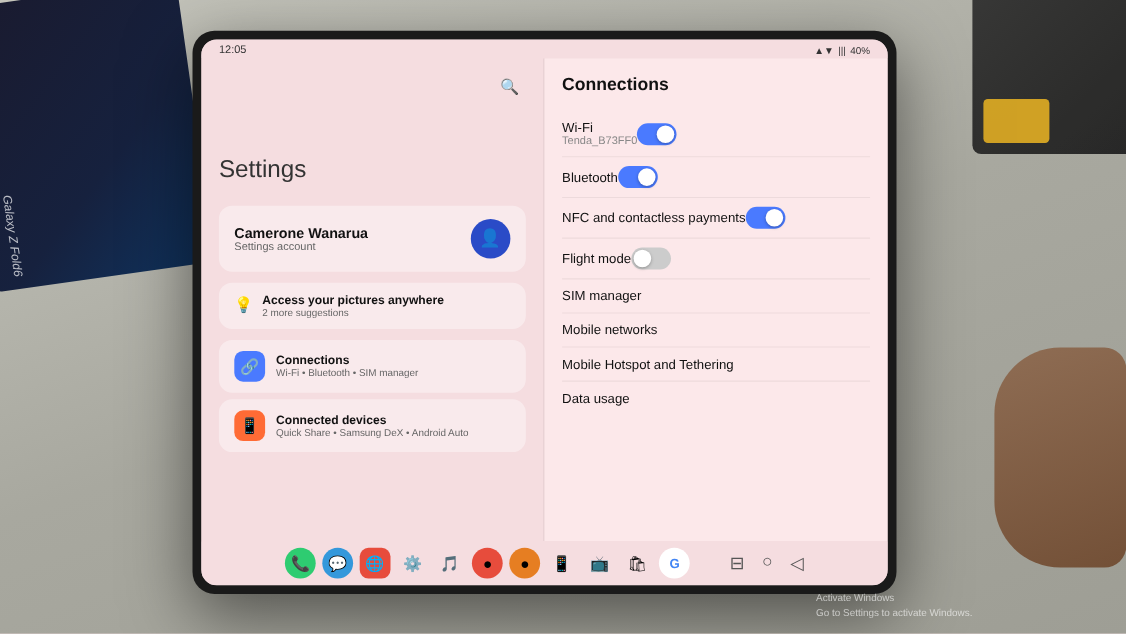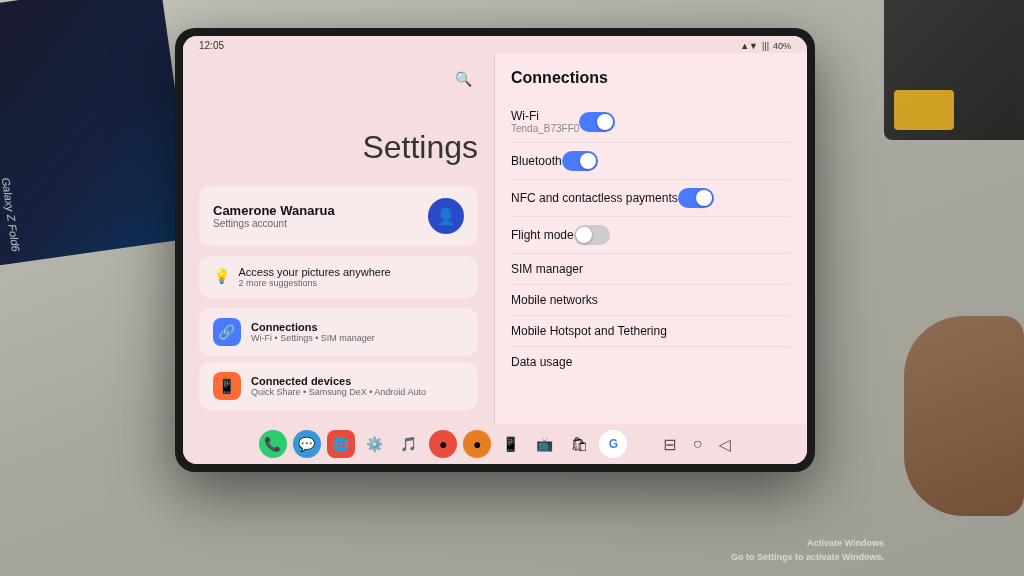--- a/index.html
+++ b/index.html
@@ -76,21 +76,21 @@
       border-radius: 60px 20px 20px 60px;
       opacity: 0.85;
     }
 
     
     .phone-device {
       position: absolute;
       top: 28px;
       left: 175px;
       width: 640px;
-      height: 444px;
+      height: 512px;
       background: #1a1a1a;
       border-radius: 20px;
       overflow: hidden;
       box-shadow: 0 20px 60px rgba(0,0,0,0.5);
     }
 
     .phone-screen {
       position: absolute;
       top: 8px;
       left: 8px;
@@ -132,25 +132,25 @@
     .left-panel {
       width: 50%;
       background: #f5dde0;
       display: flex;
       flex-direction: column;
       padding: 12px 16px;
       border-right: 1px solid rgba(0,0,0,0.08);
     }
 
     .settings-title {
-      font-size: 32px;
+      font-size: 22px;
       font-weight: 300;
       color: #333;
-      text-align: right;
-      margin-top: 24px;
+      text-align: left;
+      margin-top: 36px;
       margin-bottom: 20px;
     }
 
     .search-bar {
       display: flex;
       justify-content: flex-end;
       margin-bottom: 12px;
     }
     .search-icon-circle {
       width: 28px;
@@ -200,21 +200,21 @@
       border-radius: 12px;
       margin-bottom: 10px;
       gap: 8px;
     }
     .suggestion-icon {
       font-size: 14px;
       margin-top: 2px;
     }
     .suggestion-text h4 {
       font-size: 11px;
-      font-weight: 400;
+      font-weight: 700;
       color: #111;
     }
     .suggestion-text p {
       font-size: 9px;
       color: #666;
     }
 
     .menu-item {
       display: flex;
       align-items: center;
@@ -339,25 +339,24 @@
       display: flex;
       gap: 16px;
       margin-left: 30px;
     }
 
     
     .windows-watermark {
       position: absolute;
       bottom: 12px;
       right: 140px;
-      text-align: right;
+      text-align: left;
       color: rgba(255,255,255,0.6);
       font-size: 9px;
       line-height: 1.5;
-      font-weight: bold;
     }
   </style>
 </head>
 <body>
 
 <div class="desk-bg"></div>
 
 <div class="box-left"></div>
 
 <div class="top-right-device"></div>
@@ -400,21 +399,21 @@
           <div class="suggestion-text">
             <h4>Access your pictures anywhere</h4>
             <p>2 more suggestions</p>
           </div>
         </div>
 
         <div class="menu-item">
           <div class="menu-icon" style="background:#4a7aff;">🔗</div>
           <div class="menu-text">
             <h4>Connections</h4>
-            <p>Wi-Fi • Settings • SIM manager</p>
+            <p>Wi-Fi • Bluetooth • SIM manager</p>
           </div>
         </div>
 
         <div class="menu-item">
           <div class="menu-icon" style="background:#ff6b35;">📱</div>
           <div class="menu-text">
             <h4>Connected devices</h4>
             <p>Quick Share • Samsung DeX • Android Auto</p>
           </div>
         </div>

